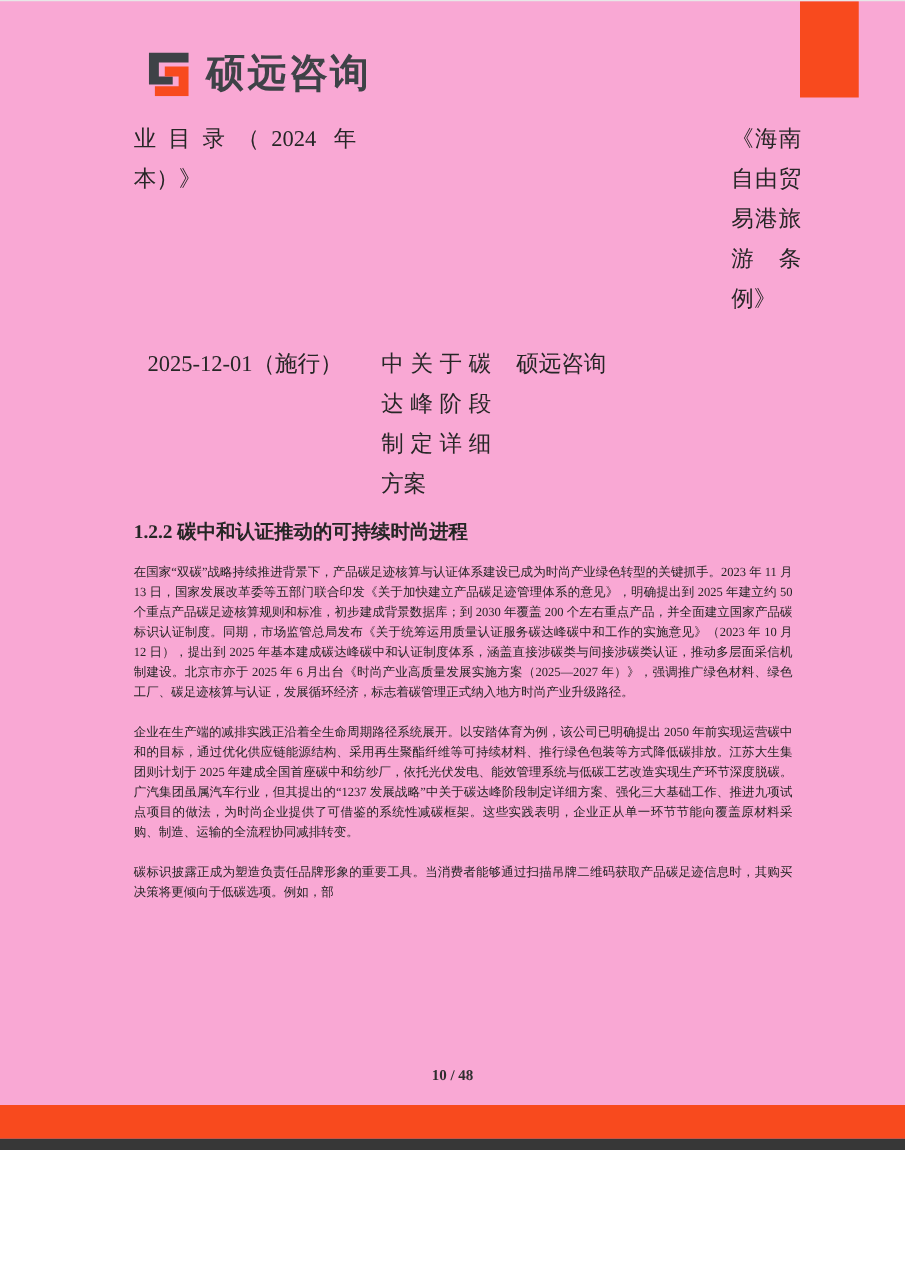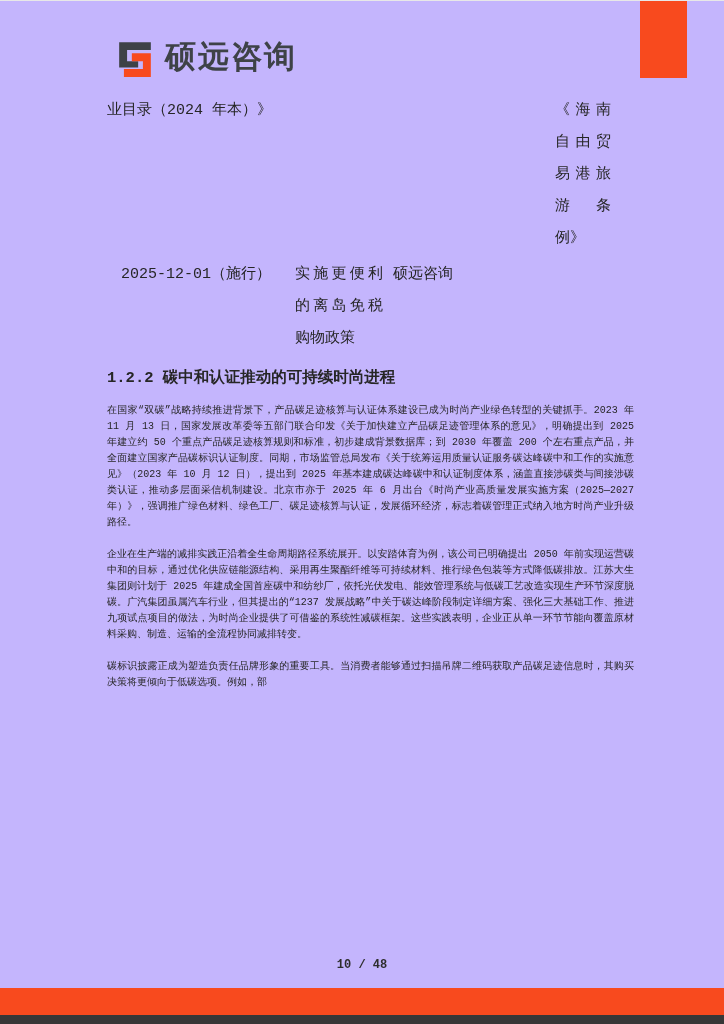--- a/index.html
+++ b/index.html
@@ -6,25 +6,25 @@
     --accent-orange: #F84A1E;
     --bottom-dark-bar: #373737;
     --logo-dark: #3E4247;
     --body-text: #262626;
   }
   * { margin: 0; padding: 0; box-sizing: border-box; }
   html, body { background: #ffffff; }
   .page {
     position: relative;
     width: 724px;
-    height: 1024px;
-    background: #c4b5fd;
+    height: 920px;
+    background: #f9a8d4;
     overflow: hidden;
     border-top: 1px solid #e8e8e8;
-    font-family: Liberation Mono, monospace;
+    font-family: Liberation Serif, serif;
     color: var(--body-text, #262626);
   }
 
   
   .accent-top-right {
     position: absolute;
     top: 0;
     right: 37px;
     width: 47px;
     height: 77px;
@@ -59,23 +59,24 @@
     left: 107px;
     width: 527px;
   }
 
   
   .policy-table {
     display: grid;
     grid-template-columns: 178px 88px 152px 56px;
     column-gap: 10px;
     row-gap: 4px;
-    font-size: 15px;
+    font-size: 18px;
     line-height: 32px;
     align-items: start;
+    gap: 20px;
   }
   .policy-cell { text-align: justify; }
   .policy-cell.num { text-align: center; }
 
   .section-heading {
     margin-top: 12px;
     margin-bottom: 14px;
     font-size: 15.5px;
     font-weight: 700;
     line-height: 22px;
@@ -138,21 +139,21 @@
 
   <main class="content">
 
     <div class="policy-table">
       <div class="policy-cell">业目录（2024 年本）》</div>
       <div class="policy-cell num"></div>
       <div class="policy-cell"></div>
 
       <div class="policy-cell">《海南自由贸易港旅游条例》</div>
       <div class="policy-cell num">2025-12-01（施行）</div>
-      <div class="policy-cell">实施更便利的离岛免税购物政策</div>
+      <div class="policy-cell">中关于碳达峰阶段制定详细方案</div>
       <div class="policy-cell">硕远咨询</div>
     </div>
 
     <h2 class="section-heading">1.2.2 碳中和认证推动的可持续时尚进程</h2>
 
     <p class="para">在国家“双碳”战略持续推进背景下，产品碳足迹核算与认证体系建设已成为时尚产业绿色转型的关键抓手。2023 年 11 月 13 日，国家发展改革委等五部门联合印发《关于加快建立产品碳足迹管理体系的意见》，明确提出到 2025 年建立约 50 个重点产品碳足迹核算规则和标准，初步建成背景数据库；到 2030 年覆盖 200 个左右重点产品，并全面建立国家产品碳标识认证制度。同期，市场监管总局发布《关于统筹运用质量认证服务碳达峰碳中和工作的实施意见》（2023 年 10 月 12 日），提出到 2025 年基本建成碳达峰碳中和认证制度体系，涵盖直接涉碳类与间接涉碳类认证，推动多层面采信机制建设。北京市亦于 2025 年 6 月出台《时尚产业高质量发展实施方案（2025—2027 年）》，强调推广绿色材料、绿色工厂、碳足迹核算与认证，发展循环经济，标志着碳管理正式纳入地方时尚产业升级路径。</p>
     <p class="para">企业在生产端的减排实践正沿着全生命周期路径系统展开。以安踏体育为例，该公司已明确提出 2050 年前实现运营碳中和的目标，通过优化供应链能源结构、采用再生聚酯纤维等可持续材料、推行绿色包装等方式降低碳排放。江苏大生集团则计划于 2025 年建成全国首座碳中和纺纱厂，依托光伏发电、能效管理系统与低碳工艺改造实现生产环节深度脱碳。广汽集团虽属汽车行业，但其提出的“1237 发展战略”中关于碳达峰阶段制定详细方案、强化三大基础工作、推进九项试点项目的做法，为时尚企业提供了可借鉴的系统性减碳框架。这些实践表明，企业正从单一环节节能向覆盖原材料采购、制造、运输的全流程协同减排转变。</p>
     <p class="para">碳标识披露正成为塑造负责任品牌形象的重要工具。当消费者能够通过扫描吊牌二维码获取产品碳足迹信息时，其购买决策将更倾向于低碳选项。例如，部</p>
 
   </main>

